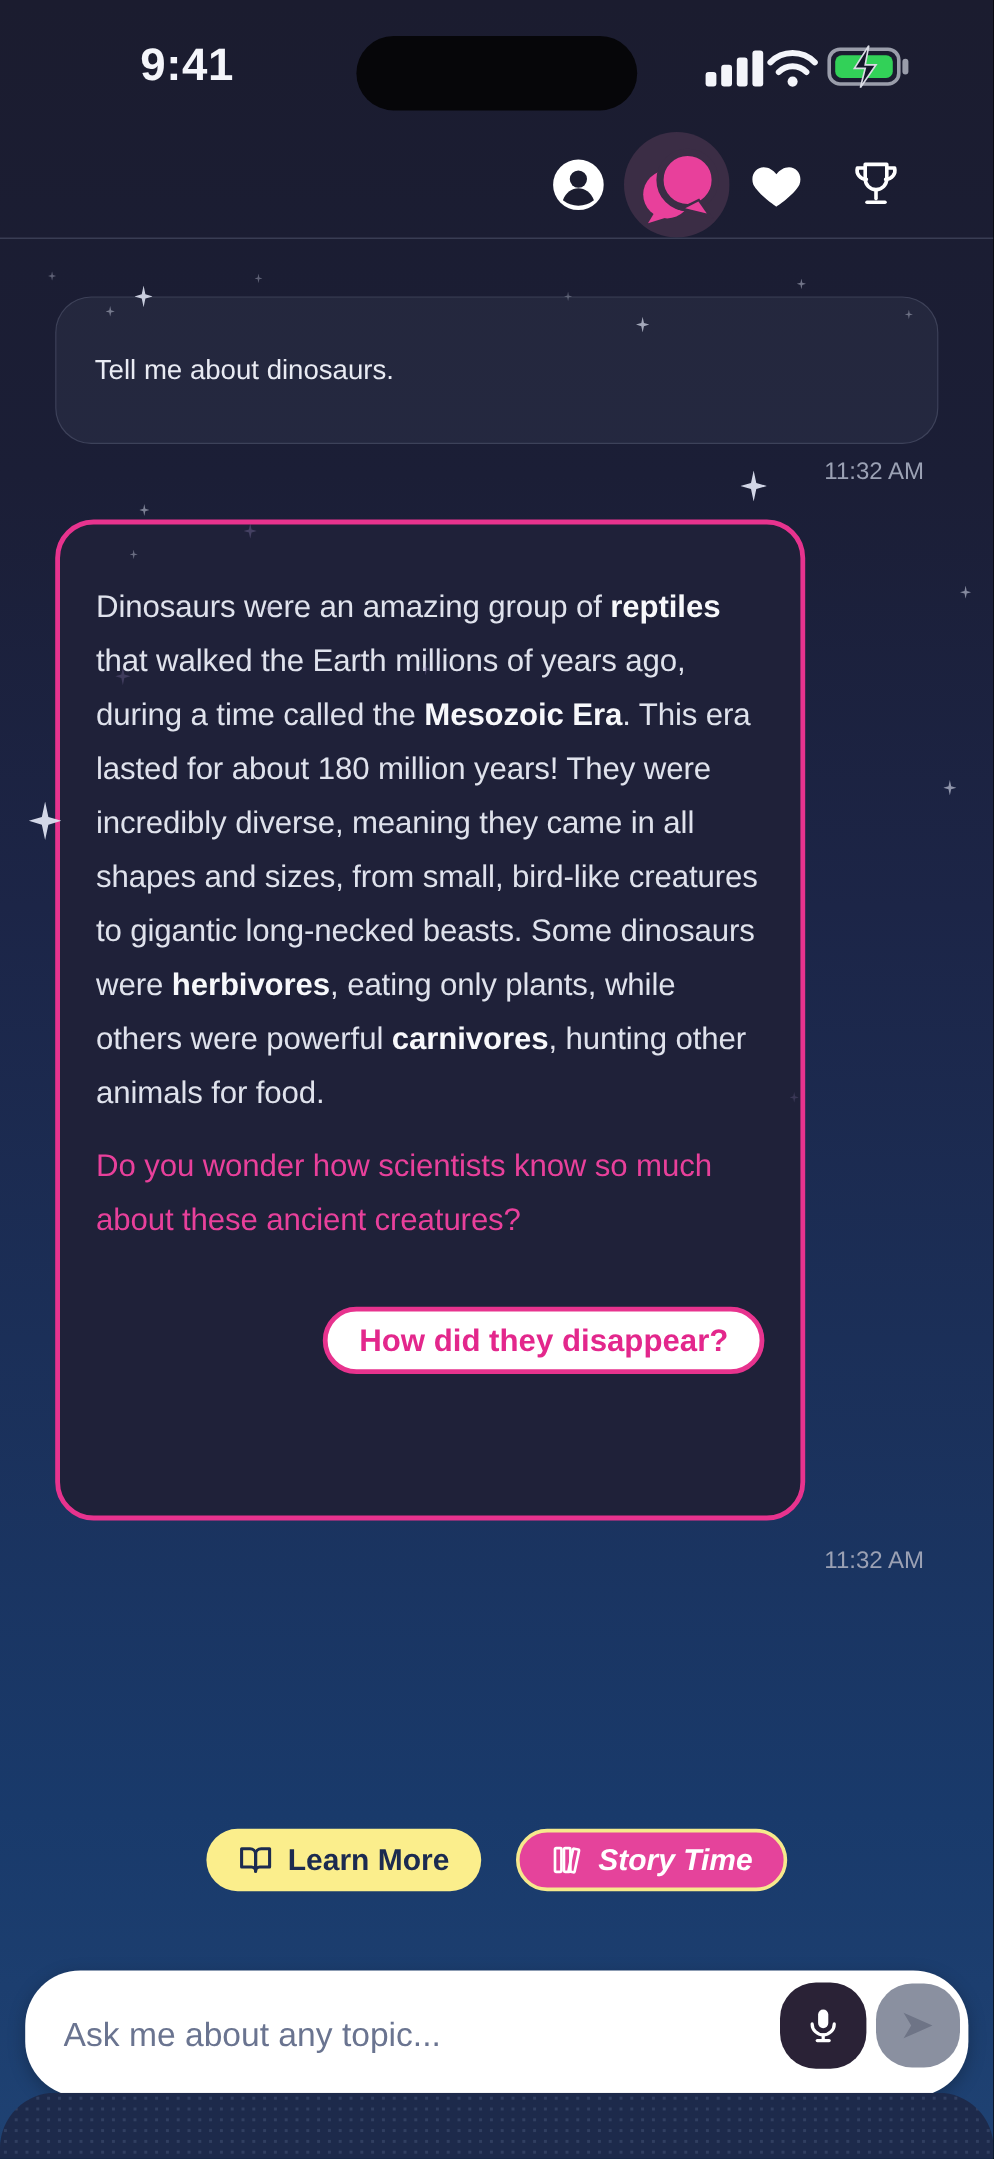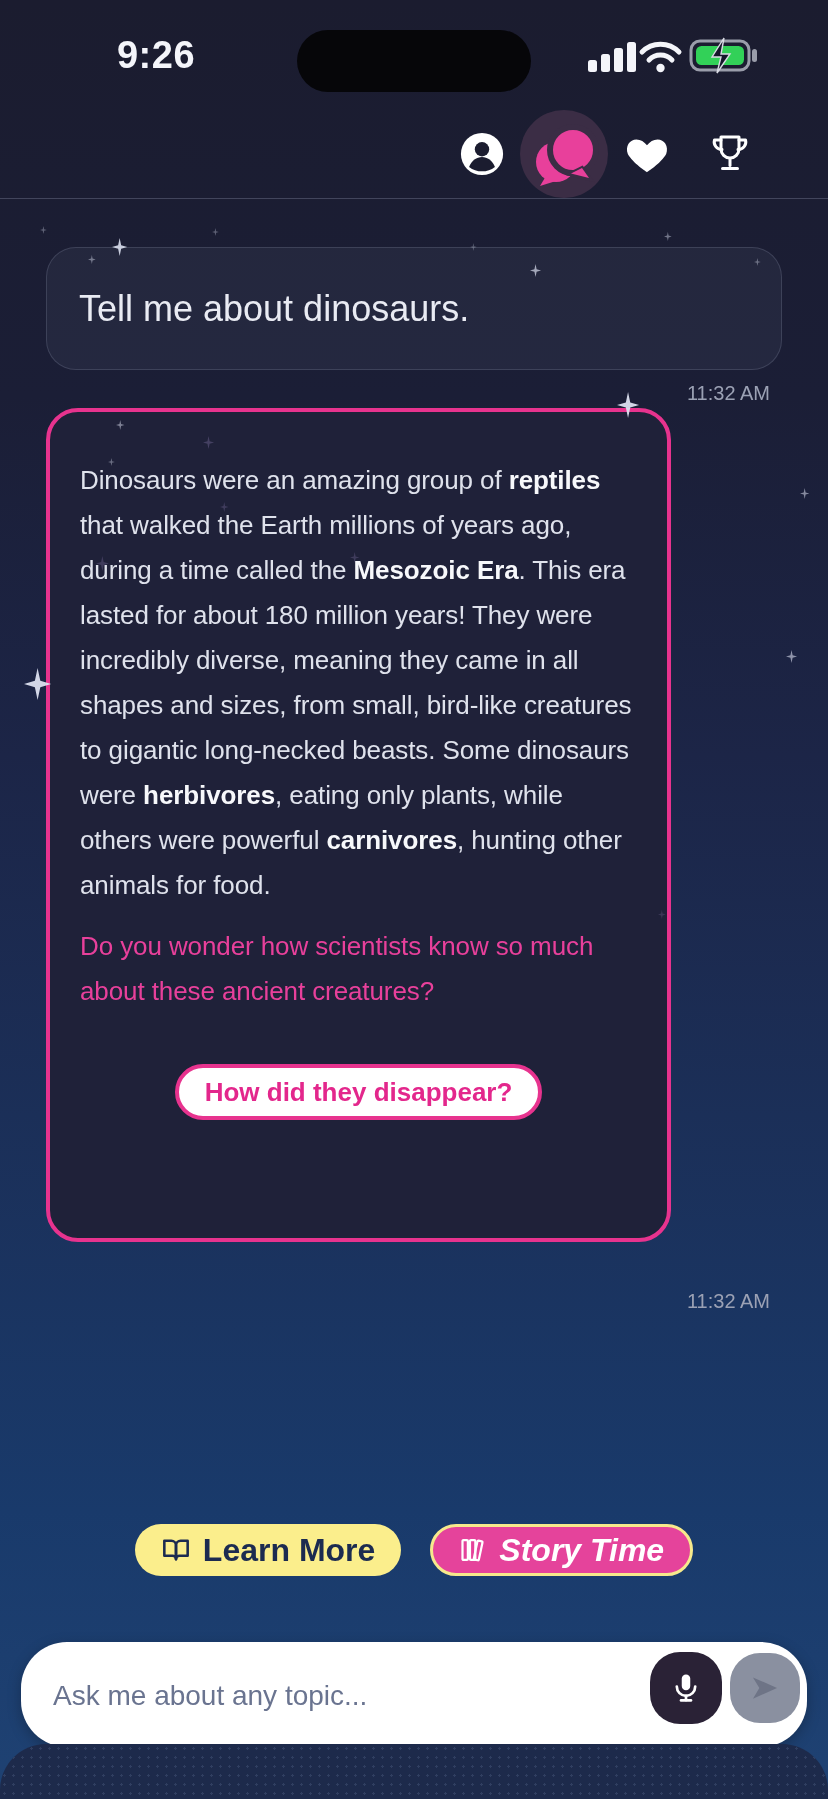--- a/index.html
+++ b/index.html
@@ -20,41 +20,41 @@
                background:rgba(170,176,200,.28); }
   
   .star { position:absolute;
           clip-path:polygon(50% 0%,60% 40%,100% 50%,60% 60%,50% 100%,40% 60%,0% 50%,40% 40%);
           background:#DCE0F0; pointer-events:none; }
   .star.purple { background:#8A7BB0; }
   
   .user-bubble { position:absolute; left:46px; top:247px; width:736px; height:123px;
     box-sizing:border-box; border-radius:30px; background:rgba(216,226,255,.05);
     border:1.5px solid rgba(190,200,230,.16); display:flex; align-items:center;
-    padding:0 32px; font-size:36px; color:#E9EBF3; }
+    padding:0 32px; font-size:23px; color:#E9EBF3; }
   .timestamp { position:absolute; right:58px; font-size:20px; color:#9BA1B4;margin-left:44px; }
   .ts1 { top:382px; } .ts2 { top:1290px; }
   
-  .ai-bubble { position:absolute; left:46px; top:408px; width:625px; height:834px;
+  .ai-bubble { position:absolute; left:46px; top:433px; width:625px; height:834px;
     box-sizing:border-box; border:4.5px solid #E7338E; border-radius:32px;
     background:#1F2139; padding:46px 30px 0 30px; }
   .ai-text { font-size:26px; line-height:45px; color:#DFE2EC; letter-spacing:-.1px; }
   .ai-text b { color:#F7F8FB; font-weight:700; }
   .ai-question { margin-top:16px; font-size:26px; line-height:45px; color:#E8409B;
     font-weight:500; letter-spacing:-.1px; }
   .suggestions { margin-top:50px; display:flex; flex-direction:column;
-    align-items:center; gap:24px; }
+    align-items:flex-end; gap:24px; }
   .chip { background:#FFFFFF; border:4px solid #E7338E; border-radius:30px;
     color:#E3278C; font-weight:700; font-size:26px; line-height:34px;
     padding:7px 26px; font-family:inherit; cursor:pointer; }
   
   .actions { position:absolute; left:0; right:0; top:1524px; display:flex;
     justify-content:center; gap:29px; }
   .btn { height:52px; border-radius:27px; display:inline-flex; align-items:center;
-    gap:12px; font-size:32px; font-weight:700; padding:0 26px; border:none;
+    gap:12px; font-size:25px; font-weight:700; padding:0 26px; border:none;
     font-family:inherit; cursor:pointer; box-sizing:border-box; }
   .btn-learn { background:#FBEE8C; color:#1C2B50; }
   .btn-story { background:#E5439B; color:#FFFFFF; border:3.5px solid #F6E98C;font-style:italic; }
   
   .composer { position:absolute; left:21px; top:1642px; width:786px; height:105px;
     background:#FFFFFF; border-radius:46px; box-shadow:0 4px 14px rgba(0,0,0,.25); }
   .composer input { position:absolute; left:30px; top:0; width:580px; height:100%;
     border:none; outline:none; background:transparent; font-size:28px;
     color:#2B3350; font-family:inherit; }
   .composer input::placeholder { color:#6A7490; opacity:1; }
@@ -67,21 +67,21 @@
   .footer-strip { position:absolute; left:0; right:0; bottom:0; height:55px;
     background-color:#1D2A4B; border-radius:46px 46px 0 0;
     background-image:radial-gradient(rgba(150,170,210,.16) 1.3px, transparent 1.4px);
     background-size:9px 9px; }
 </style>
 </head>
 <body>
 
 <div class="screen">
 
-  <div class="time">9:26</div>
+  <div class="time">9:41</div>
   <div class="island"></div>
   <svg class="status-icons" width="200" height="44" viewBox="0 0 200 44">
     <g fill="#F4F5FA">
       <rect x="10" y="26" width="9" height="12" rx="2.5"></rect>
       <rect x="23" y="20" width="9" height="18" rx="2.5"></rect>
       <rect x="36" y="14" width="9" height="24" rx="2.5"></rect>
       <rect x="49" y="8" width="9" height="30" rx="2.5"></rect>
     </g>
     <g stroke="#F4F5FA" stroke-width="5" fill="none" stroke-linecap="round">
       <path d="M64 18 a 26 26 0 0 1 37 0"></path>

